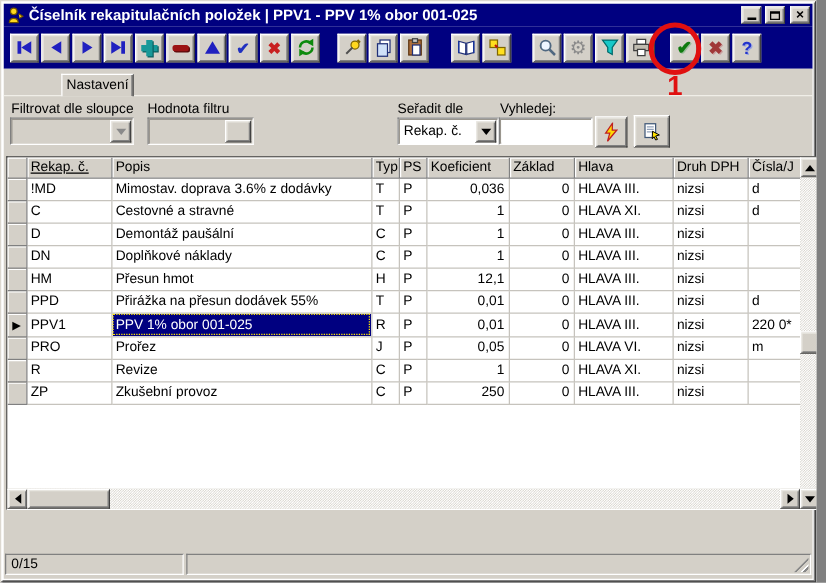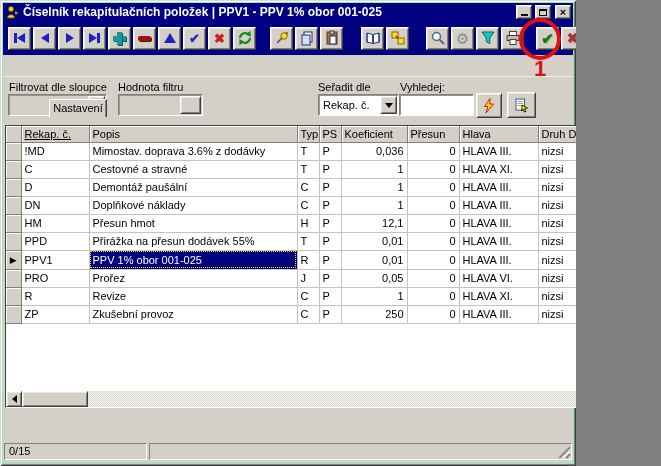--- a/index.html
+++ b/index.html
@@ -1,17 +1,17 @@
 <!DOCTYPE html>
 <html><head>
 <meta charset="utf-8">
 <style>
   html,body{margin:0;padding:0;background:#808080;font-family:"Liberation Sans",sans-serif;}
   *{box-sizing:border-box;}
-  .window{position:relative;width:576px;height:466px;background:#86efac;overflow:hidden;
+  .window{position:relative;width:653px;height:466px;background:#ffffff;overflow:hidden;
     box-shadow:inset 1px 1px 0 #dcd8d0, inset -1px -1px 0 #404040, inset 2px 2px 0 #fff, inset -2px -2px 0 #808080;}
   
   .titlebar{position:absolute;left:3px;top:3px;right:3px;height:18px;background:#000080;display:flex;align-items:center;padding:0 2px;gap:3px;}
   .title-text{flex:1;color:#fff;font-weight:bold;font-size:12px;white-space:nowrap;overflow:hidden;line-height:18px;}
   .wbtn{width:16px;height:14px;background:#d4d0c8;border:1px solid;border-color:#fff #404040 #404040 #fff;
     box-shadow:inset 1px 1px 0 #e8e6e0, inset -1px -1px 0 #808080;display:flex;align-items:flex-end;justify-content:center;padding:0;}
   .glyph-min{width:7px;height:2px;background:#000;margin-bottom:2px;}
   .glyph-max{width:8px;height:7px;border:1px solid #000;border-top:2px solid #000;margin-bottom:2px;}
   .glyph-x{font-size:11px;font-weight:bold;line-height:12px;color:#000;margin-bottom:0;}
   
@@ -30,21 +30,21 @@
   .ic-blue{color:#2030c0;font-size:13px;font-weight:bold;line-height:13px;}
   .ic-red{color:#c82020;font-size:13px;font-weight:bold;line-height:13px;}
   .ic-green{color:#0f7a0f;font-size:15px;font-weight:bold;line-height:15px;text-shadow:1px 1px 0 #9dbd9d;}
   .ic-darkred{color:#a03838;font-size:14px;font-weight:bold;line-height:14px;text-shadow:1px 1px 0 #c8a0a0;}
   .ic-gray{color:#8a8a8a;font-size:15px;line-height:15px;}
   .ic-help{color:#2233cc;font-size:14px;font-weight:bold;line-height:14px;text-shadow:1px 1px 0 #98a4e0;}
   
   .client{position:absolute;left:3px;top:55px;right:3px;bottom:3px;background:#d4d0c8;}
   .tab{position:absolute;left:46px;top:4px;width:58px;height:18px;background:#d4d0c8;z-index:2;
     border-left:1px solid #fff;border-top:1px solid #fff;border-right:1px solid #404040;box-shadow:inset -1px 0 0 #808080;
-    font-size:11px;text-align:center;line-height:17px;margin-top:40px;}
+    font-size:11px;text-align:center;line-height:17px;}
   .tabline{position:absolute;left:0;right:0;top:21px;height:1px;background:#f0eee8;z-index:1;}
   .flabel{position:absolute;top:26px;font-size:11px;color:#000;white-space:nowrap;}
   .sunken{border:1px solid;border-color:#808080 #fff #fff #808080;box-shadow:inset 1px 1px 0 #9a968e;}
   .rbtn{background:#d4d0c8;border:1px solid;border-color:#fff #404040 #404040 #fff;box-shadow:inset 1px 1px 0 #e8e6e0, inset -1px -1px 0 #808080;display:flex;align-items:center;justify-content:center;padding:0;}
   .combo{position:absolute;height:22px;}
   .combo-inner{position:absolute;inset:0;display:flex;align-items:center;}
   .combo-text{flex:1;font-size:11px;padding-left:4px;white-space:nowrap;overflow:hidden;}
   .combo-btn{position:absolute;right:1px;top:1px;bottom:1px;width:17px;}
   .tri-down-k{width:0;height:0;border-left:4px solid transparent;border-right:4px solid transparent;border-top:5px solid #000;}
   .tri-down-dis{border-top-color:#8a8a8a;}
@@ -280,21 +280,21 @@
               <col style="width:42px">
           </colgroup>
           <thead>
             <tr>
               <th class="hc"></th>
               <th class="hc sorted">Rekap. č.</th>
               <th class="hc">Popis</th>
               <th class="hc">Typ</th>
               <th class="hc">PS</th>
               <th class="hc">Koeficient</th>
-              <th class="hc">Přesun</th>
+              <th class="hc">Základ</th>
               <th class="hc">Hlava</th>
               <th class="hc">Druh DPH</th>
               <th class="hc">Čísla/J</th>
             </tr>
           </thead>
           <tbody>
               <tr>
                 <td class="ind"></td>
                 <td class="bc">!MD</td>
                 <td class="bc">Mimostav. doprava 3.6% z dodávky</td>

